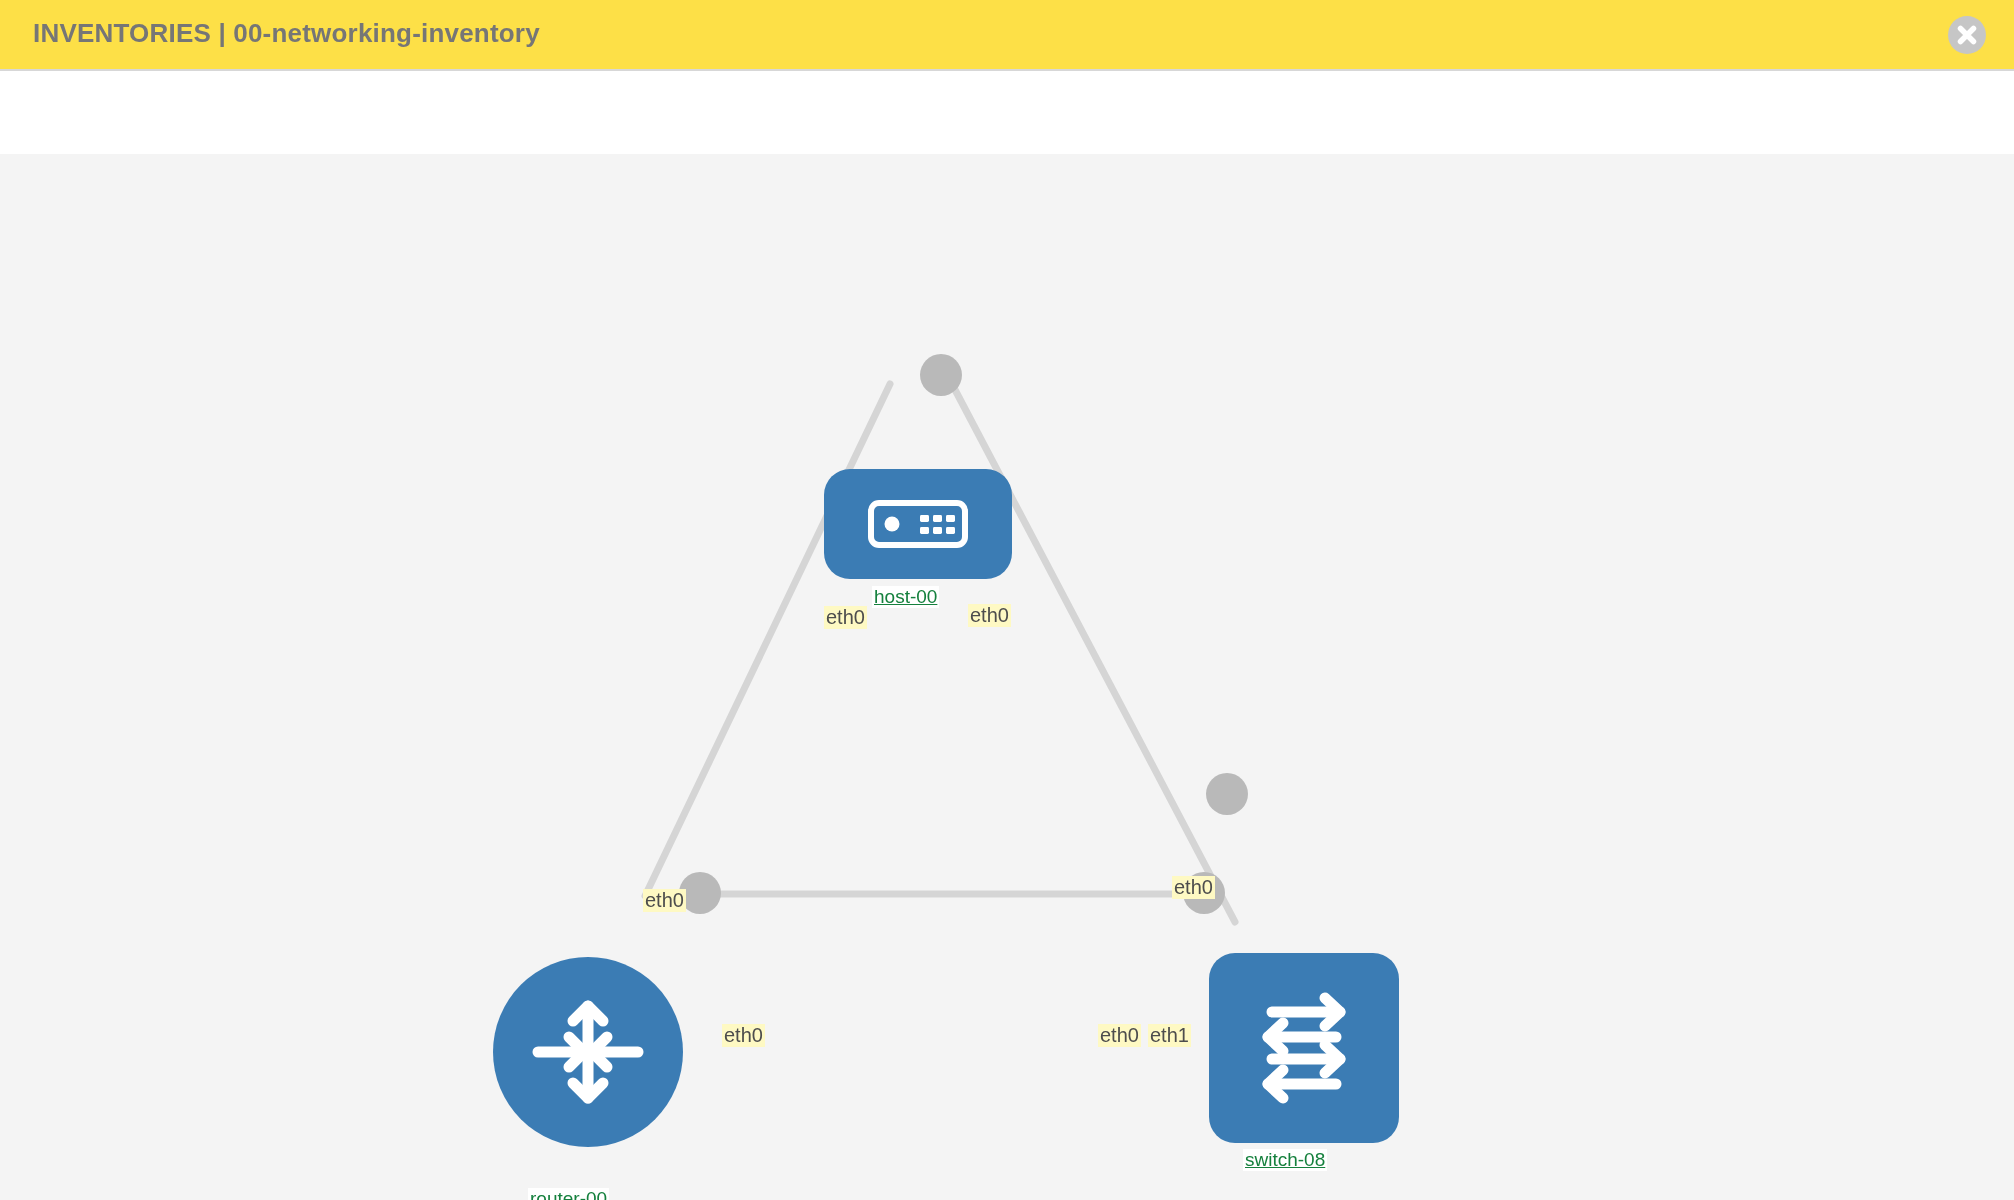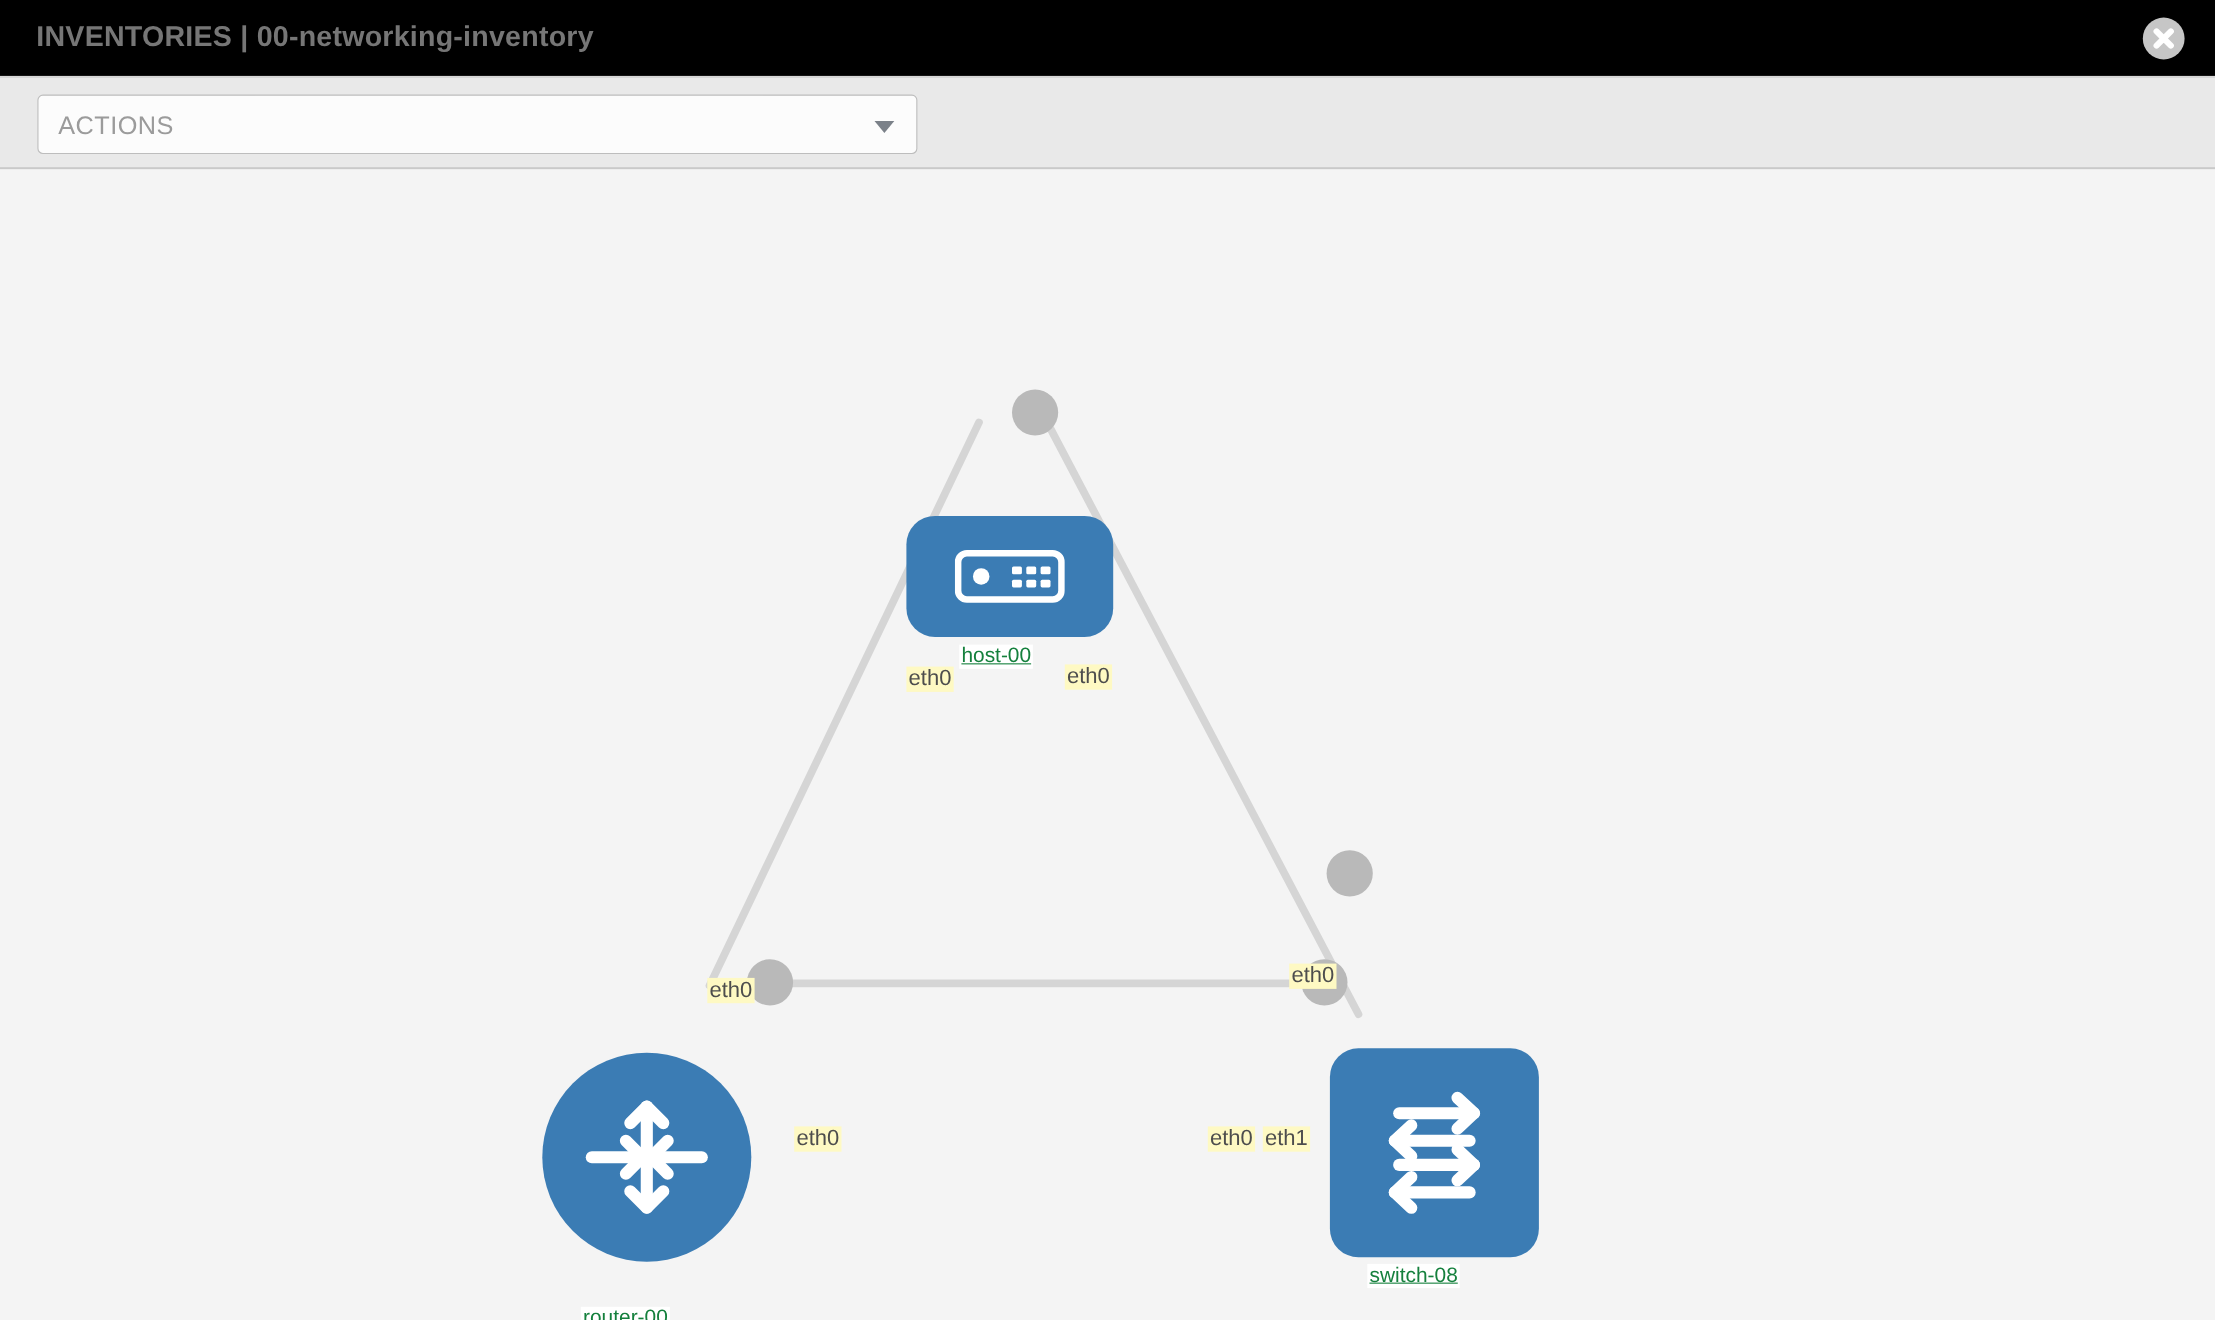--- a/index.html
+++ b/index.html
@@ -18,21 +18,21 @@
     height: 1200px;
     background: #ffffff;
   }
 
   
   .header {
     position: absolute;
     left: 0; top: 0;
     width: 2014px;
     height: 71px;
-    background: #000000;
+    background: #fde047;
     border-bottom: 2px solid #d7d7d7;
     box-sizing: border-box;
   }
   .header-title {
     position: absolute;
     left: 33px;
     top: 18px;
     font-size: 26px;
     font-weight: bold;
     color: #767676;
@@ -167,47 +167,20 @@
 
   <div class="header">
     <div class="header-title">INVENTORIES | 00-networking-inventory</div>
     <div class="close-btn">
       <svg width="38" height="38" viewBox="0 0 38 38">
         <path d="M12.5 12.5 L25.5 25.5 M25.5 12.5 L12.5 25.5" stroke="#ffffff" stroke-width="5.5" stroke-linecap="round"></path>
       </svg>
     </div>
   </div>
 
-  <div class="toolbar">
-
-    <div class="actions-select">
-      <div class="actions-label">ACTIONS</div>
-      <div class="caret"></div>
-    </div>
-
-    <div class="tool-icon wrench">
-      <svg width="42" height="42" viewBox="0 0 42 42">
-        <path d="M31.5 6.5 a10.5 10.5 0 1 0 3.2 14.6 l-7.4 -4.0 1.0 -5.4 z" fill="#838a92" transform="rotate(25 21 16)"></path>
-        <rect x="7" y="26.5" width="20" height="6.6" rx="3.3" fill="#838a92" transform="rotate(-40 17 30)"></rect>
-      </svg>
-    </div>
-
-    <div class="tool-icon key">
-      <svg width="42" height="42" viewBox="0 0 42 42">
-        <circle cx="15.5" cy="16.5" r="8.8" fill="none" stroke="#838a92" stroke-width="5"></circle>
-        <rect x="21" y="19" width="17" height="5" rx="1" fill="#838a92" transform="rotate(33 21 21)"></rect>
-        <rect x="30" y="25.5" width="8" height="4.6" rx="1" fill="#838a92" transform="rotate(33 30 27)"></rect>
-      </svg>
-    </div>
-
-    <div class="search-box">
-      <div class="actions-label">SEARCH</div>
-      <div class="caret"></div>
-    </div>
-  </div>
 
   <div class="canvas">
 
     <svg class="topology-svg" width="2014" height="1046">
       <g stroke="#d5d5d5" stroke-width="7" stroke-linecap="round" fill="none">
         <line x1="890" y1="230" x2="645" y2="742"></line>
         <line x1="952" y1="230" x2="1235" y2="768"></line>
         <line x1="698" y1="740" x2="1195" y2="740"></line>
       </g>
     </svg>

